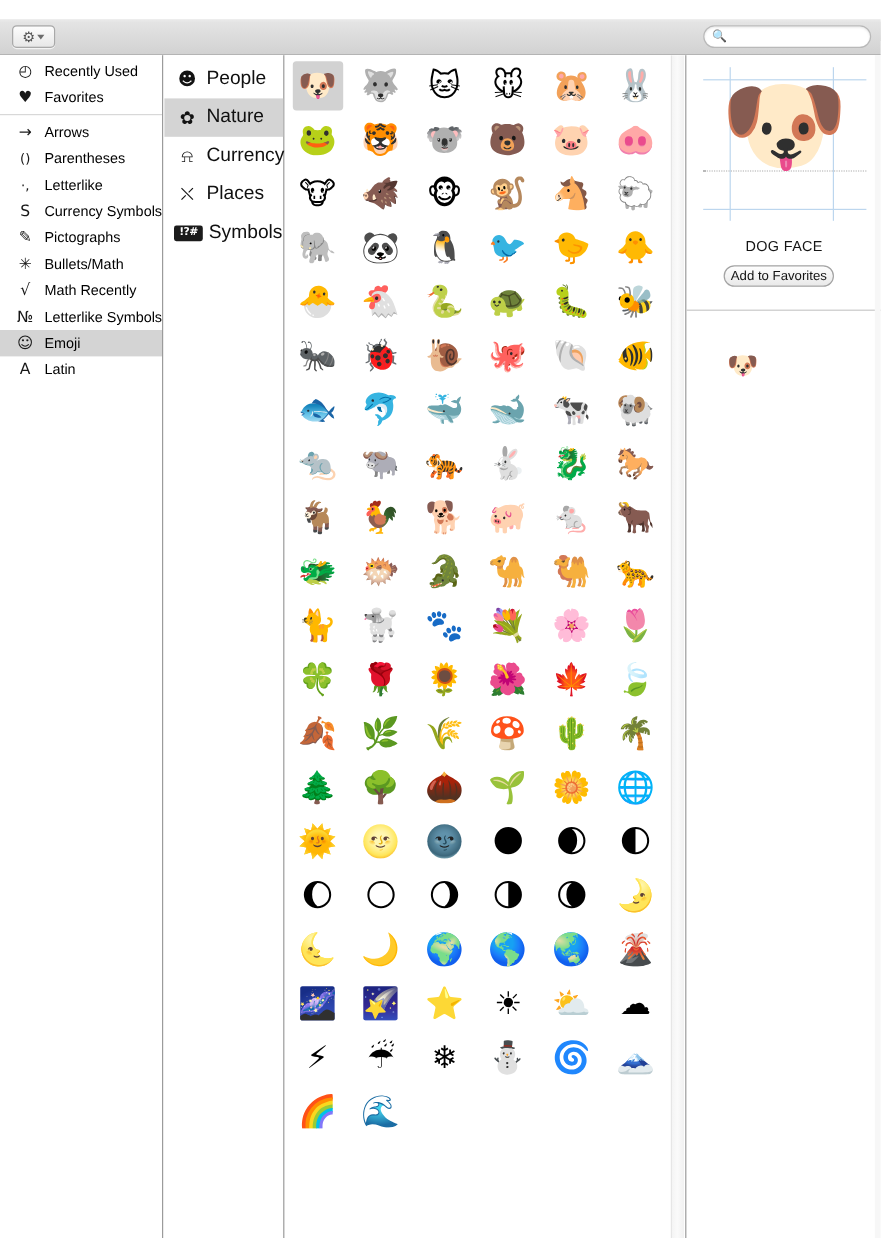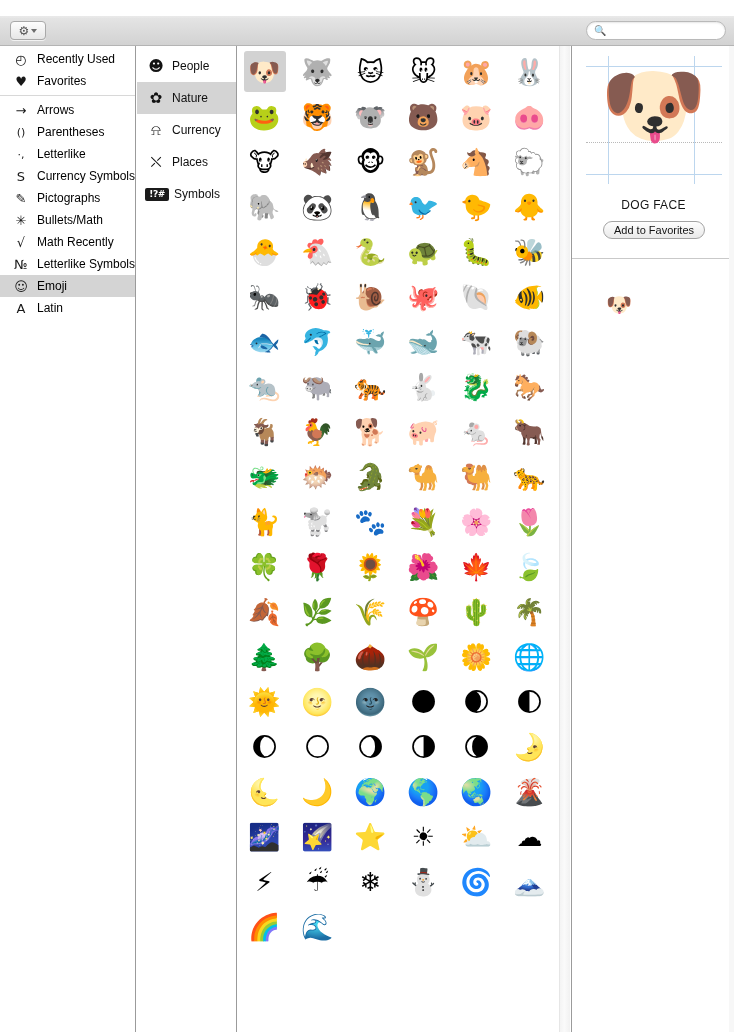--- a/index.html
+++ b/index.html
@@ -216,21 +216,21 @@
   .sub-icon.tiny {
     font-size: 9px;
     font-weight: bold;
     background: #1b1b1b;
     color: #fff;
     border-radius: 2px;
     padding: 2px 1px;
     letter-spacing: -0.5px;
   }
   .sub-label {
-    font-size: 12px;
+    font-size: 16px;
     color: #101010;
     margin-left: 5px;
     white-space: nowrap;
   }
 
   
   .col-grid {
     position: absolute;
     left: 238px; top: 0;
     width: 332px;
@@ -329,21 +329,21 @@
     left: 0; top: 152px;
     width: 163px;
     text-align: center;
     font-size: 12px;
     color: #151515;
     letter-spacing: 0.3px;
   }
   .fav-button {
     position: absolute;
     left: 31px; top: 175px;
-    width: 102px;
+    width: 92px;
     height: 18px;
     border: 1px solid #a3a3a3;
     border-radius: 9px;
     background: linear-gradient(to bottom, #fefefe 0%, #e9e9e9 100%);
     box-shadow: 0 1px 0 rgba(255,255,255,0.8);
     font-size: 11px;
     color: #131313;
     display: flex;
     align-items: center;
     justify-content: center;

